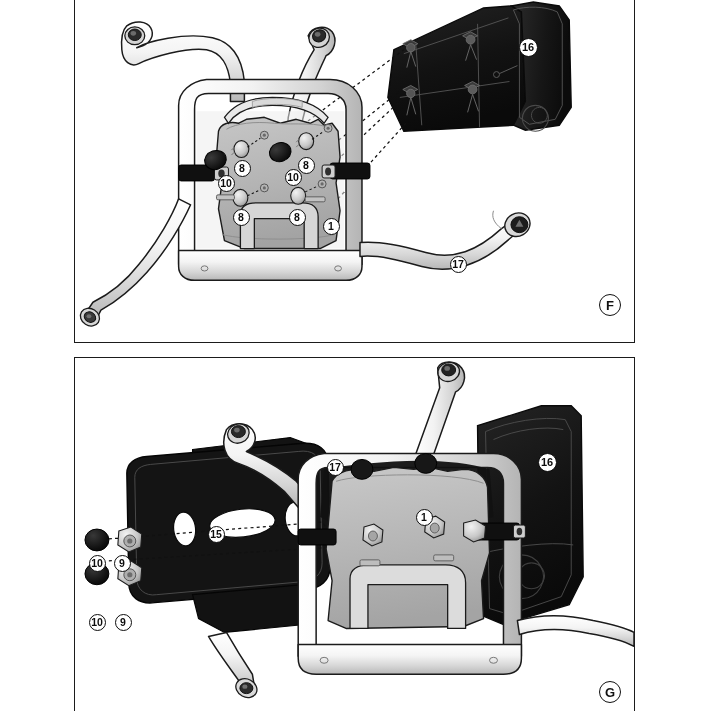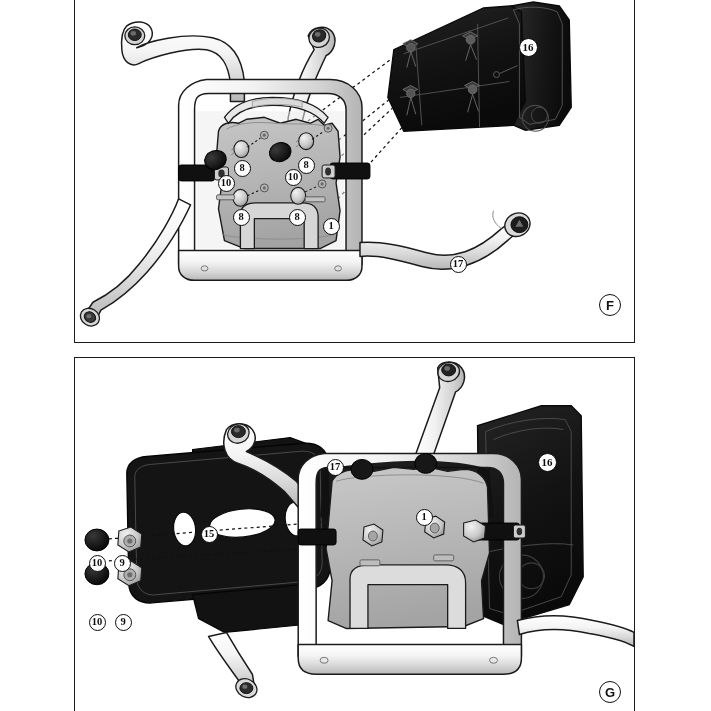--- a/index.html
+++ b/index.html
@@ -9,21 +9,21 @@
   #panel-f{left:74px;top:-3px;width:561px;height:346px;}
   #panel-g{left:74px;top:357px;width:561px;height:357px;}
   .panel-svg{position:absolute;left:0;top:0;width:100%;height:100%;display:block;}
   .panel-letter{position:absolute;width:22px;height:22px;border:1.7px solid #111;border-radius:50%;
     display:flex;align-items:center;justify-content:center;font-size:13px;font-weight:bold;color:#111;
     background:#fff;box-sizing:border-box;letter-spacing:0;}
   #letter-f{left:599px;top:294px;}
   #letter-g{left:599px;top:681px;}
   .callout{position:absolute;border-radius:50%;background:#ffffff;border:1.6px solid #0d0d0d;
     display:flex;align-items:center;justify-content:center;font-weight:bold;color:#0d0d0d;
-    box-sizing:border-box;line-height:1;font-family:Liberation Serif, serif;}
+    box-sizing:border-box;line-height:1;}
   .c-sm{width:17px;height:17px;font-size:10.5px;margin-left:-8.5px;margin-top:-8.5px;}
   .c-md{width:19px;height:19px;font-size:11px;margin-left:-9.5px;margin-top:-9.5px;}
 </style>
 </head>
 <body>
 
 <div id="sheet">
 
   <div class="panel" id="panel-f">
     <svg class="panel-svg" viewBox="0 0 561 346" preserveAspectRatio="none">
@@ -377,21 +377,21 @@
         <ellipse cx="170.5" cy="330.5" rx="2.6" ry="2.2" fill="#707070"></ellipse>
 
         <path d="M444,264 C466,258 494,258 520,264 C540,268 554,272 561,276
                  L561,290 C550,284 534,280 516,277 C492,272 466,272 446,278 Z" fill="url(#tubeG2)" stroke="#1b1b1b" stroke-width="1.5" stroke-linejoin="round"></path>
       </g>
     </svg>
 
     <div class="callout c-sm" style="left:260px;top:109px;">17</div>
     <div class="callout c-md" style="left:472px;top:104px;">16</div>
     <div class="callout c-sm" style="left:349px;top:159px;">1</div>
-    <div class="callout c-sm" style="left:134px;top:176px;">15</div>
+    <div class="callout c-sm" style="left:141px;top:176px;">15</div>
     <div class="callout c-sm" style="left:22px;top:205px;">10</div>
     <div class="callout c-sm" style="left:47px;top:205px;">9</div>
     <div class="callout c-sm" style="left:22px;top:264px;">10</div>
     <div class="callout c-sm" style="left:48px;top:264px;">9</div>
   </div>
 
   <div class="panel-letter" id="letter-f">F</div>
   <div class="panel-letter" id="letter-g">G</div>
 
 </div>

